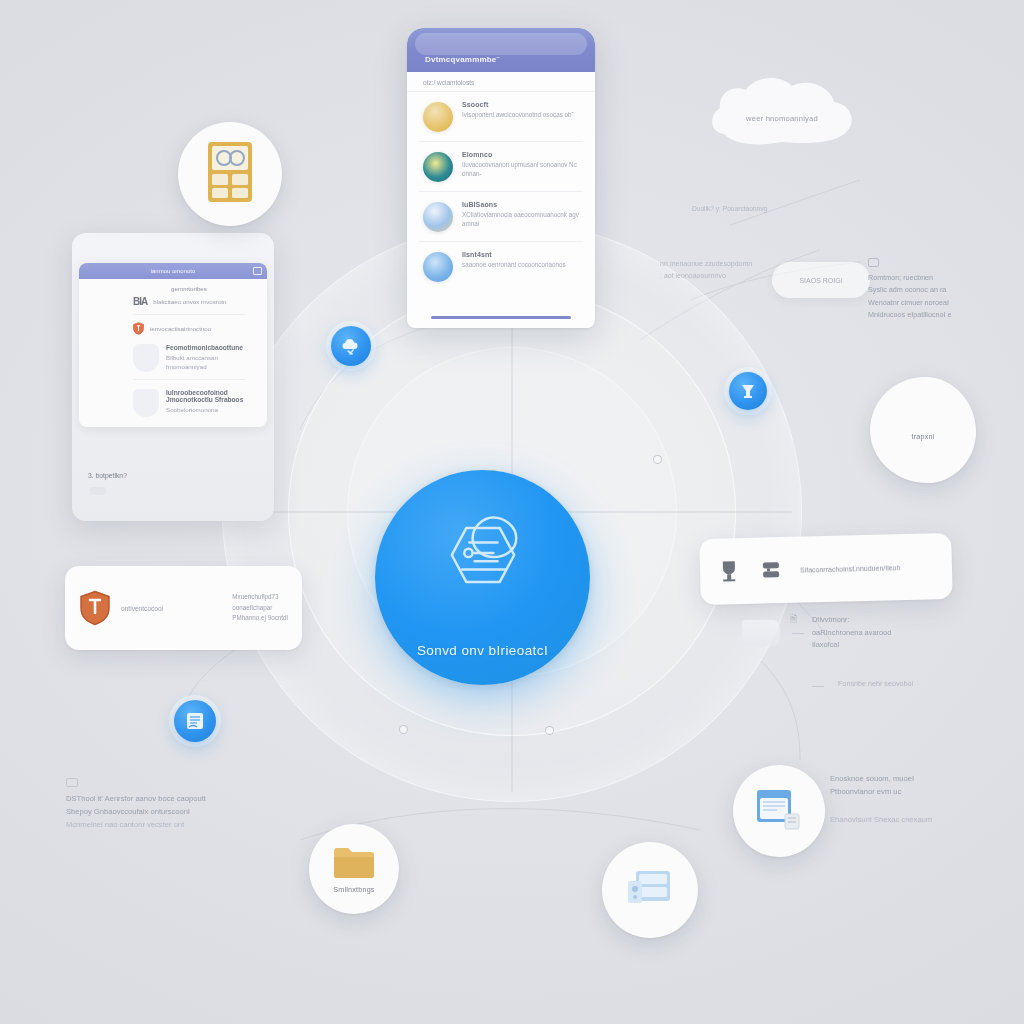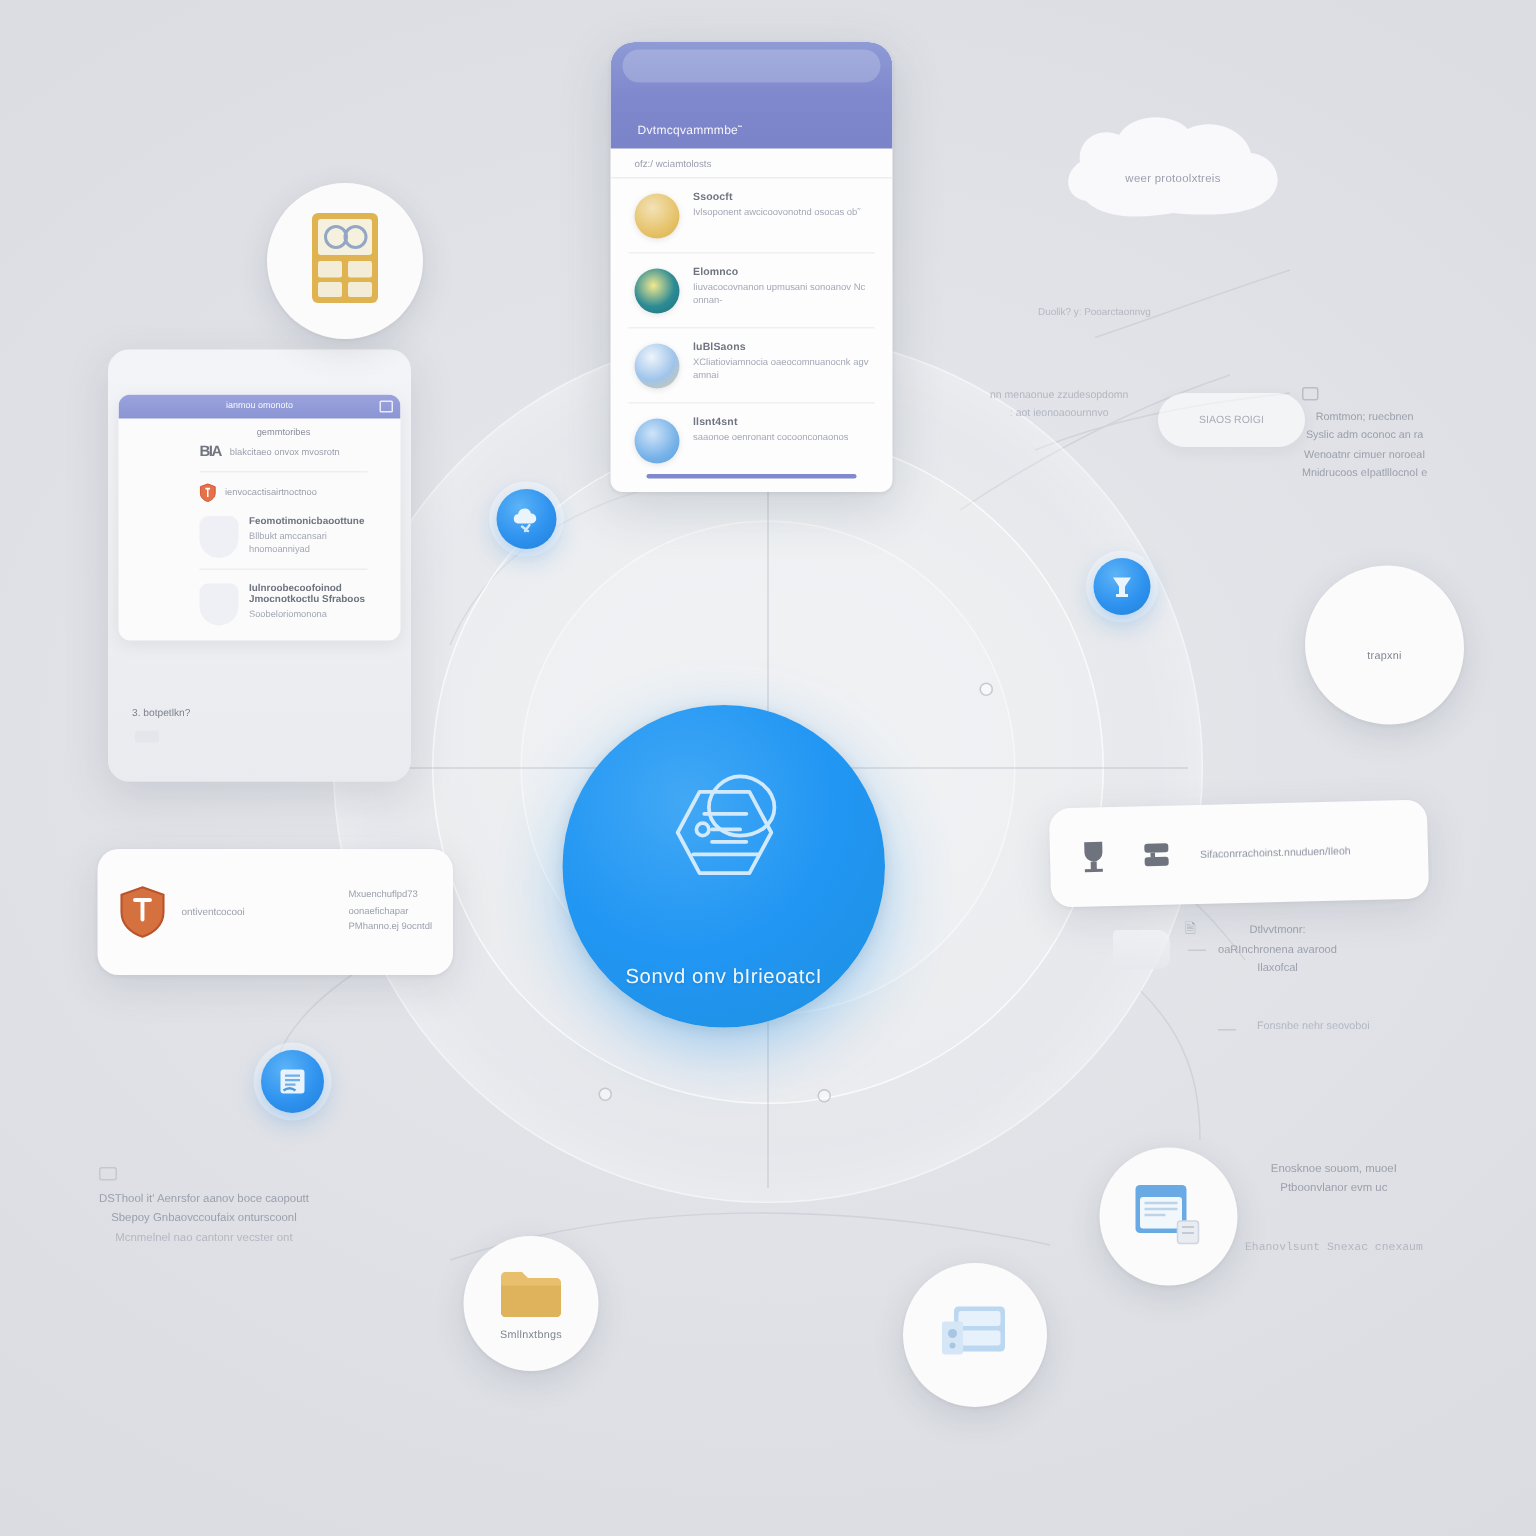--- a/index.html
+++ b/index.html
@@ -44,23 +44,23 @@
   }
 
   
   #phone-top {
     position:absolute; left:407px; top:28px; width:188px; height:300px;
     background:#fdfdfe; border-radius:16px 16px 8px 8px;
     box-shadow:0 10px 34px rgba(60,70,90,.18), 0 1px 3px rgba(0,0,0,.07);
     overflow:hidden;
   }
   #phone-top .ph-head {
-    height:71px;
+    height:44px;
     background:linear-gradient(180deg,#8e9bd6 0%,#8089cd 48%,#7b83c9 100%);
-    border-radius:16px 16px 0 0; position:relative;
+    border-radius:16px 16px 0 0; position:relative;font-weight:bold;
   }
   #phone-top .ph-head::before{
     content:""; position:absolute; left:8px; right:8px; top:5px; height:22px;
     border-radius:12px; background:rgba(255,255,255,.20);
   }
   #phone-top .ph-title { position:absolute; left:18px; bottom:8px; font-size:8px;
     color:rgba(255,255,255,.92); letter-spacing:.2px; filter:blur(.3px); }
   #phone-top .ph-sub { padding:7px 16px 5px; font-size:6.5px; color:#9aa0ad;
     border-bottom:1px solid #edeef1; filter:blur(.3px); }
   #phone-top .ph-list { padding:0 12px; }
@@ -148,21 +148,21 @@
   #bb-2 { left:729px; top:372px; width:38px; height:38px; }
   #bb-3 { left:174px; top:700px; width:42px; height:42px; }
 
   
   #cloud { position:absolute; left:704px; top:72px; width:156px; height:88px; }
   #cloud .cl-label { position:absolute; left:0; right:0; top:42px; text-align:center;
      font-size:7.6px; color:#9a9fab; filter:blur(.3px); letter-spacing:.2px; }
 
   
   .tblock { position:absolute; filter:blur(.33px); }
-  .tblock .tl { color:#9ba0ac; line-height:1.72;text-align:center; }
+  .tblock .tl { color:#9ba0ac; line-height:1.72; }
   .tblock .tl.dim { color:#b3b7c1; }
 
   #t-right-top { left:868px; top:258px; font-size:7.2px; text-align:left; }
   #t-right-mid { left:660px; top:258px; font-size:7px; color:#b8bcc6; }
   #t-pill { position:absolute; left:772px; top:262px; width:98px; height:36px; border-radius:18px;
             background:rgba(255,255,255,.62); box-shadow:0 3px 10px rgba(60,70,90,.07);
             display:flex; align-items:center; justify-content:center; }
   #t-pill span { font-size:7px; color:#a8acb7; filter:blur(.32px); }
   #t-cloudsub { left:692px; top:203px; font-size:6.6px; color:#b0b4bf; }
 
@@ -347,21 +347,21 @@
   <div id="t-cardright-sub2" class="tblock">
     <div class="tl dim">Fonsnbe nehr seovoboi</div>
   </div>
 
   <div id="cloud">
     <svg width="156" height="88" viewBox="0 0 156 88">
       <path d="M20 62 C6 60, 4 44, 16 36 C14 22, 28 12, 42 18 C50 4, 76 2, 88 14
                C104 6, 126 14, 130 30 C148 32, 154 52, 140 62 C128 72, 100 72, 78 70
                C56 74, 32 74, 20 62 Z" fill="#fafafc" opacity=".96"></path>
     </svg>
-    <div class="cl-label">weer protoolxtreis</div>
+    <div class="cl-label">weer hnomoanniyad</div>
   </div>
   <div id="t-cloudsub" class="tblock">
     <div class="tl dim">Duolik? yː Pooarctaonnvg</div>
   </div>
 
   <div id="t-pill">
     <span>SIAOS ROIGI</span>
   </div>
   <div id="t-right-mid" class="tblock">
     <div class="tl dim" style="white-space:pre-line;">nn menaonue zzudesopdomn
@@ -449,16 +449,16 @@
   <div id="t-bottomleft" class="tblock">
     <div class="icon-sq"></div>
     <div class="tl">DSThool it' Aenrsfor aanov boce caopoutt</div>
     <div class="tl">Sbepoy Gnbaovccoufaix onturscoonl</div>
     <div class="tl dim">Mcnmelnel nao cantonr vecster ont</div>
   </div>
 
   <div id="t-bottomright" class="tblock">
     <div class="tl">Enosknoe souom,  muoeI</div>
     <div class="tl">Ptboonvlanor evm  uc</div>
-    <div class="tl dim" style="margin-top:28px;font-family:Liberation Mono, monospace;">Ehanovlsunt Snexac cnexaum</div>
+    <div class="tl dim" style="margin-top:15px;">Ehanovlsunt Snexac cnexaum</div>
   </div>
 
 </div>
 
 </body></html>

